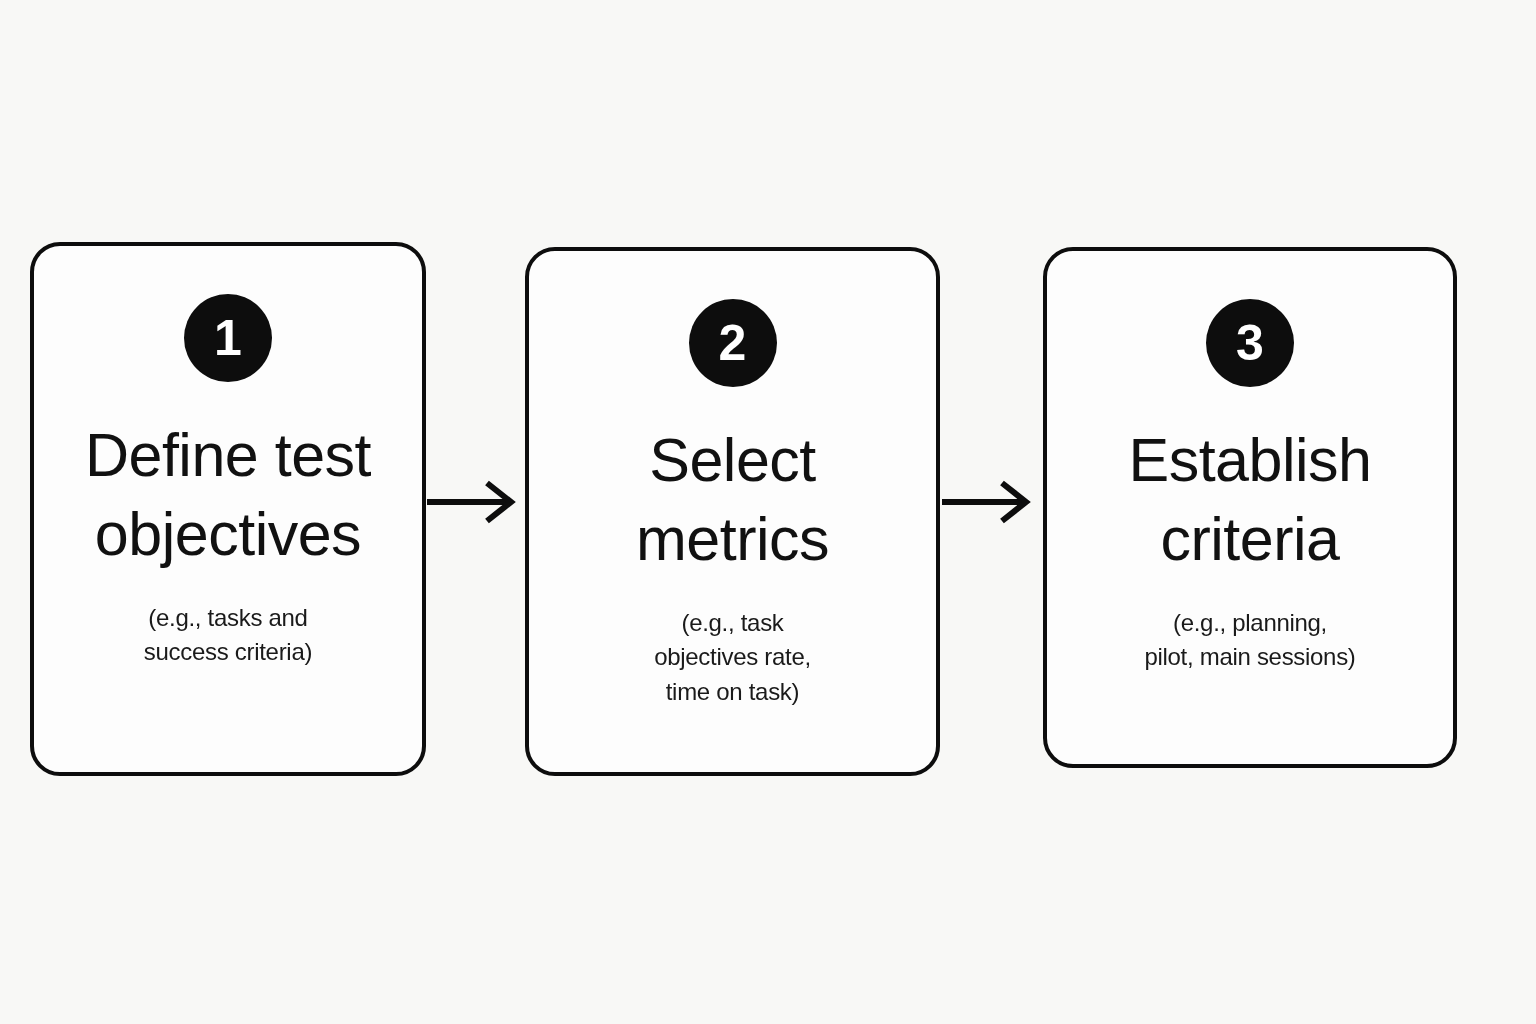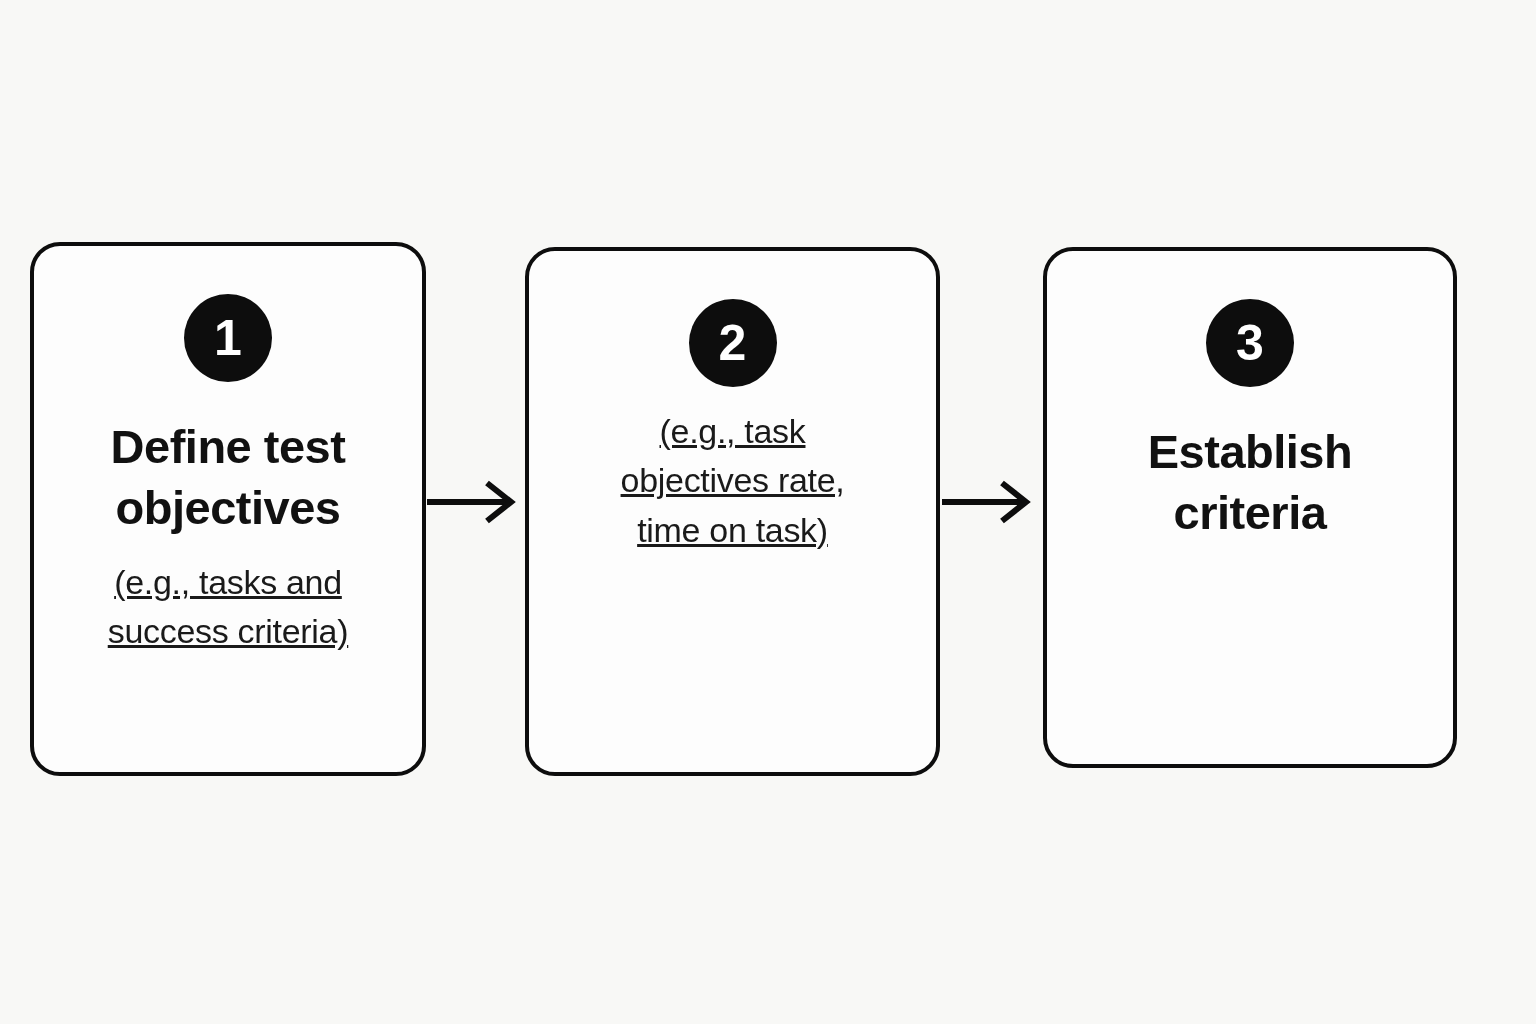--- a/index.html
+++ b/index.html
@@ -42,36 +42,35 @@
     color: #ffffff;
     font-size: 50px;
     font-weight: 700;
     display: flex;
     align-items: center;
     justify-content: center;
     flex: none;
   }
   .step-title {
     margin-top: 34px;
-    font-size: 47px;
-    font-weight: 700;
+    font-size: 61px;
+    font-weight: 400;
     color: #111111;
     line-height: 1.3;
     white-space: pre-line;
     letter-spacing: -0.5px;
   }
   .step-desc {
-    margin-top: 20px;
-    font-size: 34px;
+    margin-top: 26px;
+    font-size: 24px;
     font-weight: 400;
     color: #1a1a1a;
     line-height: 1.45;
     white-space: pre-line;
     letter-spacing: -0.3px;
-    text-decoration: underline;
   }
   .arrow {
     position: absolute;
     width: 92px;
     height: 44px;
   }
   .arrow.a1 { left: 427px; top: 480px; }
   .arrow.a2 { left: 942px; top: 480px; }
   .arrow svg { display: block; }
 </style>
@@ -90,31 +89,35 @@
 
   <div class="arrow a1">
     <svg width="92" height="44" viewBox="0 0 92 44" xmlns="http://www.w3.org/2000/svg">
       <line x1="0" y1="22" x2="82" y2="22" stroke="#0d0d0d" stroke-width="6"></line>
       <polyline points="60,3 84,22 60,41" fill="none" stroke="#0d0d0d" stroke-width="6"></polyline>
     </svg>
   </div>
 
   <div class="step-card pos-2">
     <div class="badge">2</div>
+    <div class="step-title">Select
+metrics</div>
     <div class="step-desc">(e.g., task
 objectives rate,
 time on task)</div>
   </div>
 
   <div class="arrow a2">
     <svg width="92" height="44" viewBox="0 0 92 44" xmlns="http://www.w3.org/2000/svg">
       <line x1="0" y1="22" x2="82" y2="22" stroke="#0d0d0d" stroke-width="6"></line>
       <polyline points="60,3 84,22 60,41" fill="none" stroke="#0d0d0d" stroke-width="6"></polyline>
     </svg>
   </div>
 
   <div class="step-card pos-3">
     <div class="badge">3</div>
     <div class="step-title">Establish
 criteria</div>
+    <div class="step-desc">(e.g., planning,
+pilot, main sessions)</div>
   </div>
 
 </div>
 
 </body></html>

